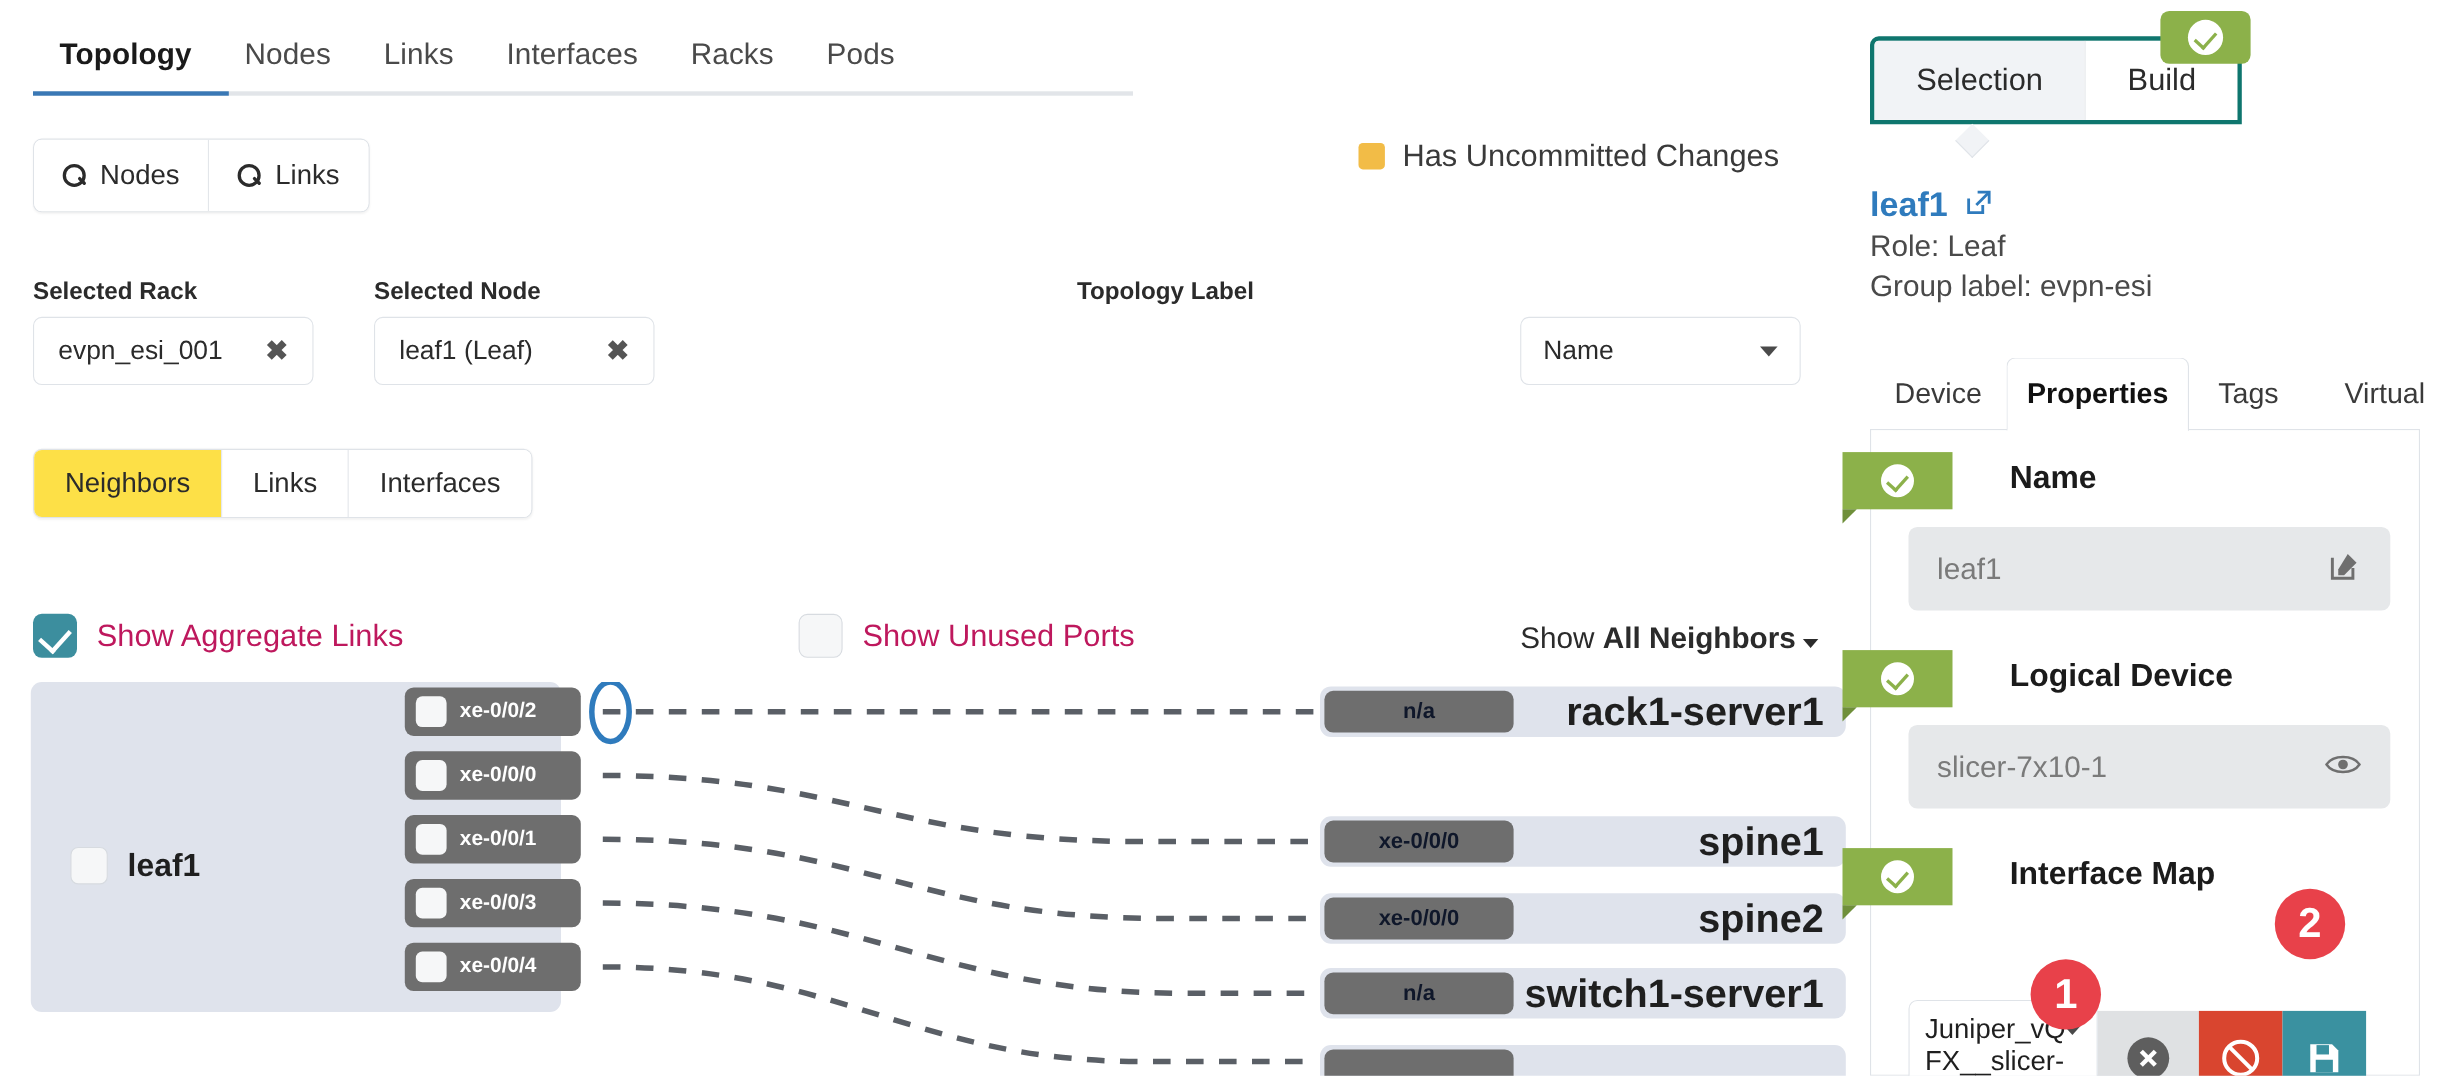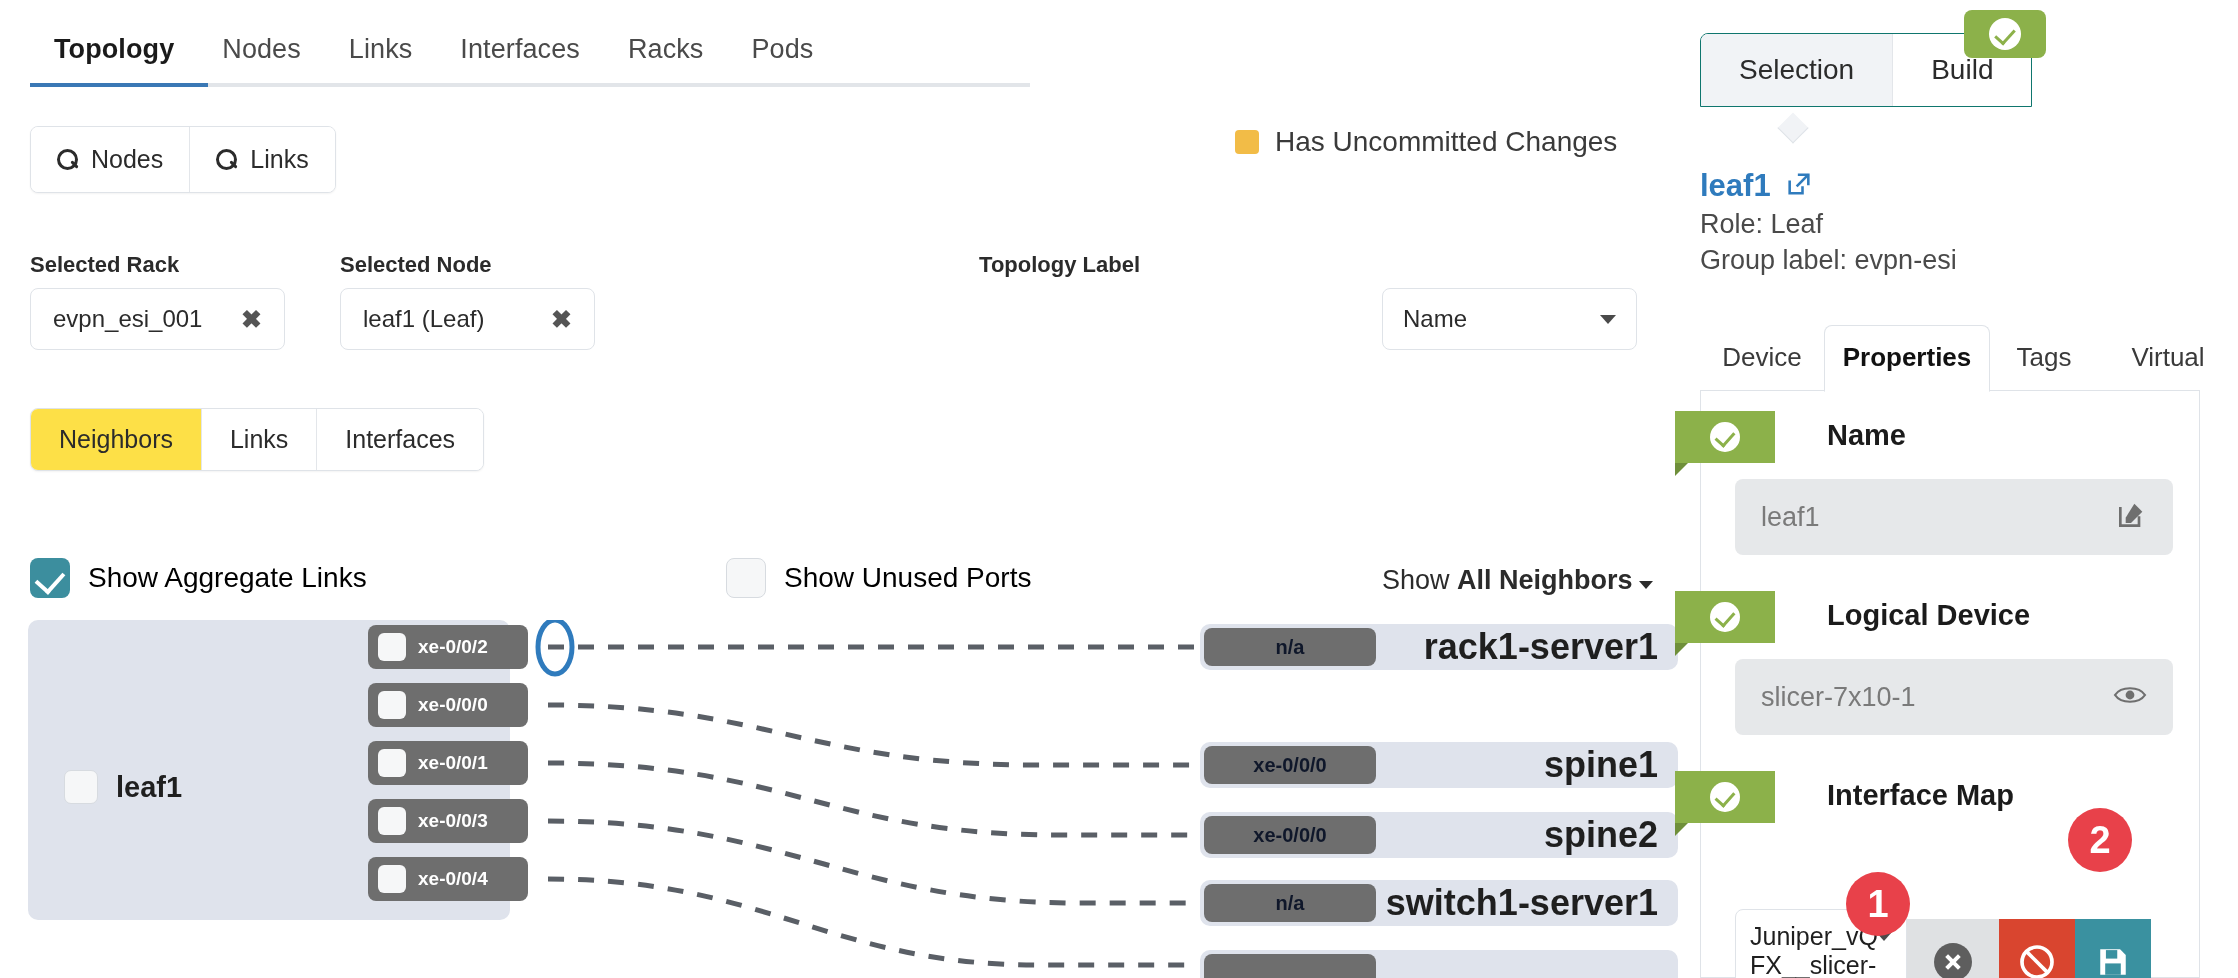--- a/index.html
+++ b/index.html
@@ -76,21 +76,21 @@
 
   
   .cbrow { position: absolute; top: 558px; display: flex; align-items: center; gap: 18px; }
   .cbox { width: 40px; height: 40px; border-radius: 8px; }
   .cbox.on { background: #3c8e9e; position: relative; }
   .cbox.on::after {
     content:""; position:absolute; left:11px; top:8px; width:14px; height:22px;
     border: 4px solid #fff; border-top: 0; border-left: 0; transform: rotate(42deg);
   }
   .cbox.off { background: #f6f7f8; border: 1px solid #d7dbe0; }
-  .cblabel { font-size: 28px; color: #000000; }
+  .cblabel { font-size: 28px; color: #be185d; }
 
   .shownb { position: absolute; left: 1382px; top: 565px; font-size: 27px; color: #2b2b2b; }
   .shownb b { font-weight: bold; }
   .shownb .c { display:inline-block; width:0;height:0; margin-left:6px;
     border-left: 7px solid transparent; border-right: 7px solid transparent; border-top: 8px solid #2b2b2b; }
 
   
   .canvas { position: absolute; left: 28px; top: 620px; width: 1650px; height: 358px; }
   .leafbox {
     position: absolute; left: 0; top: 0; width: 482px; height: 300px;
@@ -118,21 +118,21 @@
     display: flex; align-items: center; justify-content: center;
   }
   .nbrport span { font-size: 20px; font-weight: bold; color: #0f172a; }
   .nbrname { font-size: 36px; font-weight: bold; color: #1f1f1f; }
 
   svg.links { position: absolute; left: 0; top: 0; width: 1650px; height: 358px; pointer-events: none; }
 
   
   .rpanel { position: absolute; left: 1694px; top: 0; width: 544px; height: 978px; }
   .rtabs { position: absolute; left: 6px; top: 33px; display: flex;
-    border: 1px solid #0f766e; border-radius: 8px 8px 0 0; overflow: hidden; background: #fff; }
+    border: 4px solid #0f766e; border-radius: 8px 8px 0 0; overflow: hidden; background: #fff; }
   .rtab { padding: 20px 38px; font-size: 28px; color: #2b2b2b; background: #fff; }
   .rtab.active { background: #f1f3f6; }
   .rtab + .rtab { border-left: 1px solid #e3e6ea; }
   .rtabs-notch { position:absolute; left: 88px; top: 117px; width: 22px; height: 22px;
     background:#f1f3f6; border-right:1px solid #dfe3e8; border-bottom:1px solid #dfe3e8;
     transform: rotate(45deg); }
 
   .greenbadge {
     position: absolute; left: 270px; top: 10px; width: 82px; height: 48px;
     background: #8cb14a; border-radius: 8px; display:flex; align-items:center; justify-content:center;

